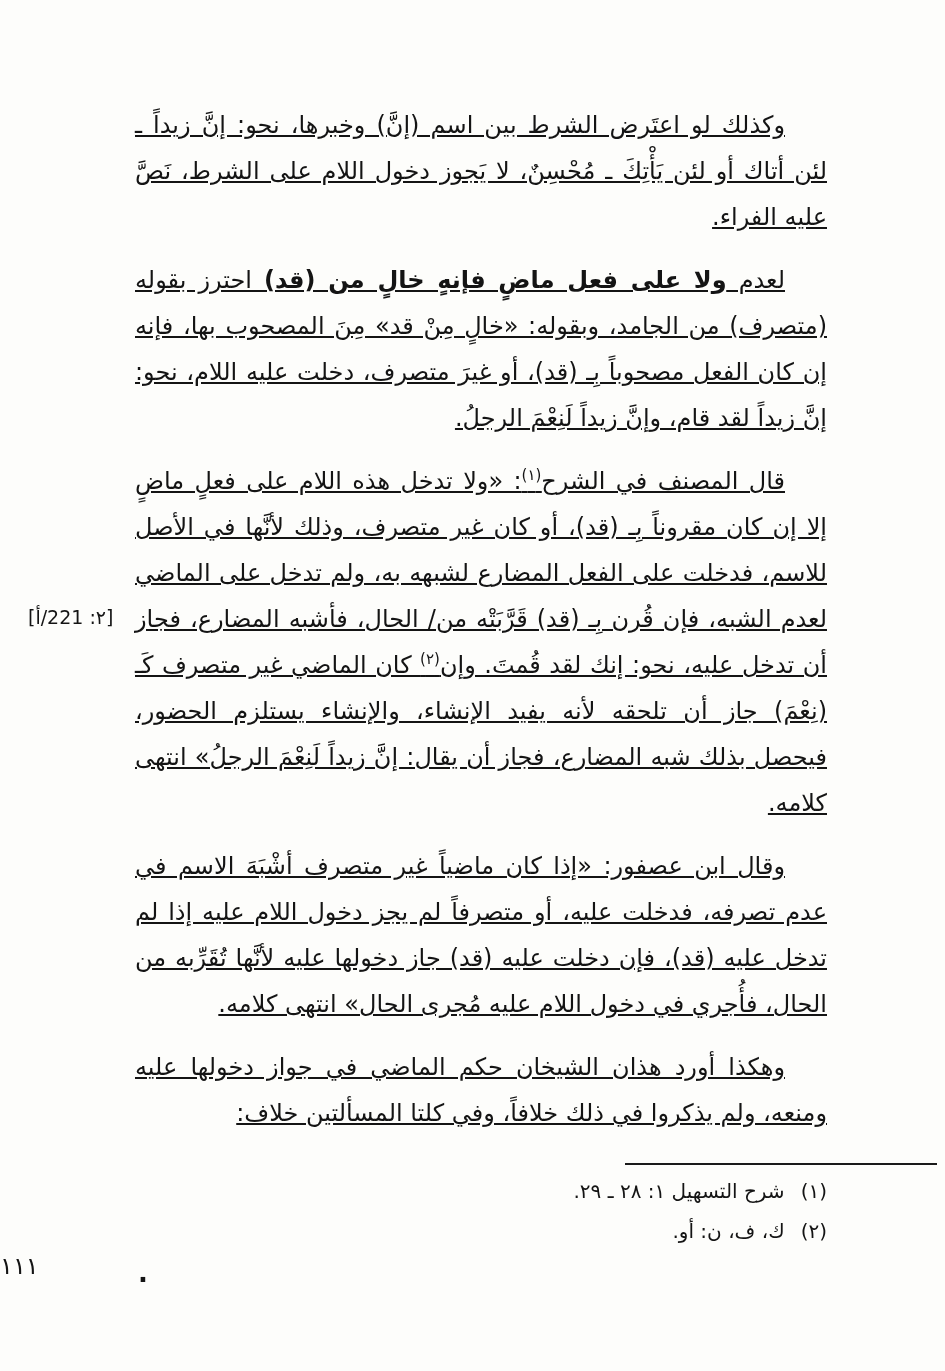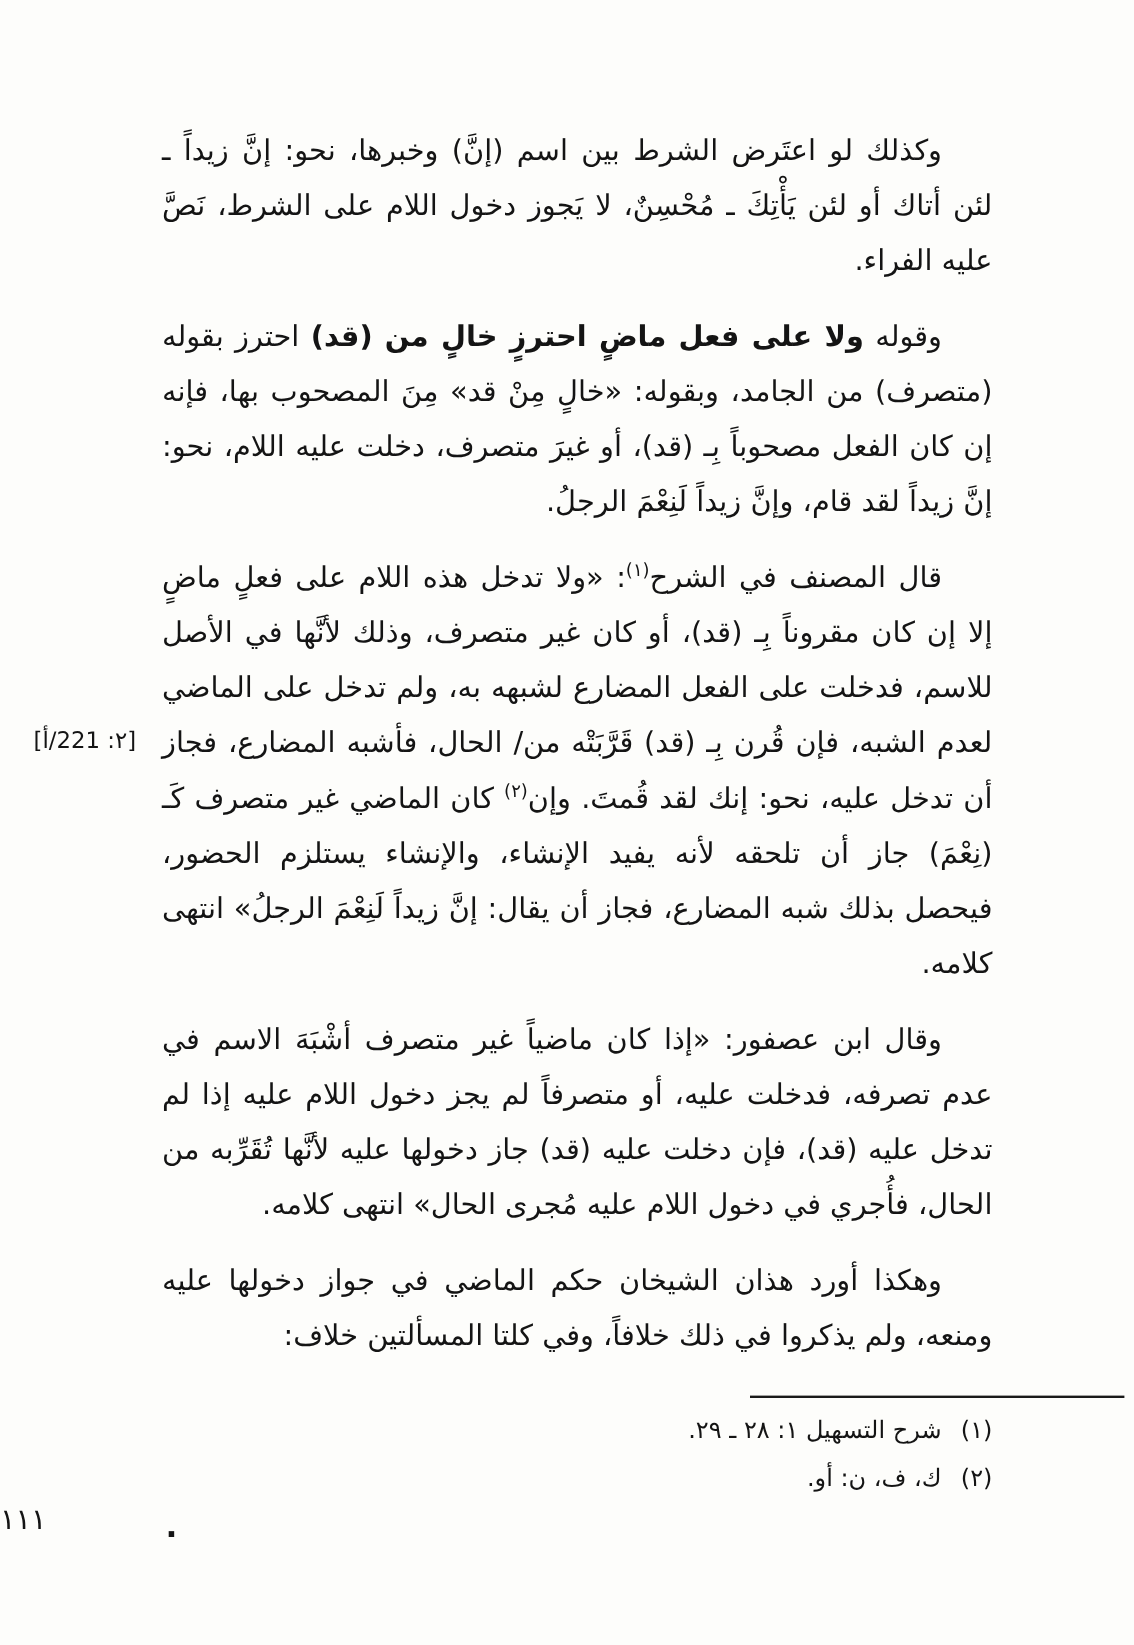--- a/index.html
+++ b/index.html
@@ -19,20 +19,21 @@
     right: 118px;
     width: 692px;
     direction: rtl;
     text-align: justify;
     font-size: 24px;
     line-height: 46px;
   }
   .text-block p {
     margin: 0 0 17px 0;
     text-indent: 42px;
+    text-decoration: underline;
   }
   .bold { font-weight: bold; }
   sup.fn {
     font-size: 15px;
     vertical-align: super;
     line-height: 0;
   }
   .margin-note {
     position: absolute;
     left: 28px;
@@ -86,21 +87,21 @@
 
   <div class="margin-note" dir="rtl">[٢: 221/أ]</div>
 
   <div class="text-block">
 
     <p>
       <span>وكذلك لو اعتَرض الشرط بين اسم (إنَّ) وخبرها، نحو: إنَّ زيداً ـ لئن أتاك أو لئن يَأْتِكَ ـ مُحْسِنٌ، لا يَجوز دخول اللام على الشرط، نَصَّ عليه الفراء.</span>
     </p>
 
     <p>
-      <span>وقوله </span><span class="bold">ولا على فعل ماضٍ احترزٍ خالٍ من (قد)</span><span> احترز بقوله (متصرف) من الجامد، وبقوله: «خالٍ مِنْ قد» مِنَ المصحوب بها، فإنه إن كان الفعل مصحوباً بِـ (قد)، أو غيرَ متصرف، دخلت عليه اللام، نحو: إنَّ زيداً لقد قام، وإنَّ زيداً لَنِعْمَ الرجلُ.</span>
+      <span>لعدم </span><span class="bold">ولا على فعل ماضٍ فإنهٍ خالٍ من (قد)</span><span> احترز بقوله (متصرف) من الجامد، وبقوله: «خالٍ مِنْ قد» مِنَ المصحوب بها، فإنه إن كان الفعل مصحوباً بِـ (قد)، أو غيرَ متصرف، دخلت عليه اللام، نحو: إنَّ زيداً لقد قام، وإنَّ زيداً لَنِعْمَ الرجلُ.</span>
     </p>
 
     <p>
       <span>قال المصنف في الشرح</span><sup class="fn">(١)</sup><span>: «ولا تدخل هذه اللام على فعلٍ ماضٍ إلا إن كان مقروناً بِـ (قد)، أو كان غير متصرف، وذلك لأنَّها في الأصل للاسم، فدخلت على الفعل المضارع لشبهه به، ولم تدخل على الماضي لعدم الشبه، فإن قُرن بِـ (قد) قَرَّبَتْه من/ الحال، فأشبه المضارع، فجاز أن تدخل عليه، نحو: إنك لقد قُمتَ. وإن</span><sup class="fn">(٢)</sup><span> كان الماضي غير متصرف كَـ (نِعْمَ) جاز أن تلحقه لأنه يفيد الإنشاء، والإنشاء يستلزم الحضور، فيحصل بذلك شبه المضارع، فجاز أن يقال: إنَّ زيداً لَنِعْمَ الرجلُ» انتهى كلامه.</span>
     </p>
 
     <p>
       <span>وقال ابن عصفور: «إذا كان ماضياً غير متصرف أشْبَهَ الاسم في عدم تصرفه، فدخلت عليه، أو متصرفاً لم يجز دخول اللام عليه إذا لم تدخل عليه (قد)، فإن دخلت عليه (قد) جاز دخولها عليه لأنَّها تُقَرِّبه من الحال، فأُجري في دخول اللام عليه مُجرى الحال» انتهى كلامه.</span>
     </p>
 

